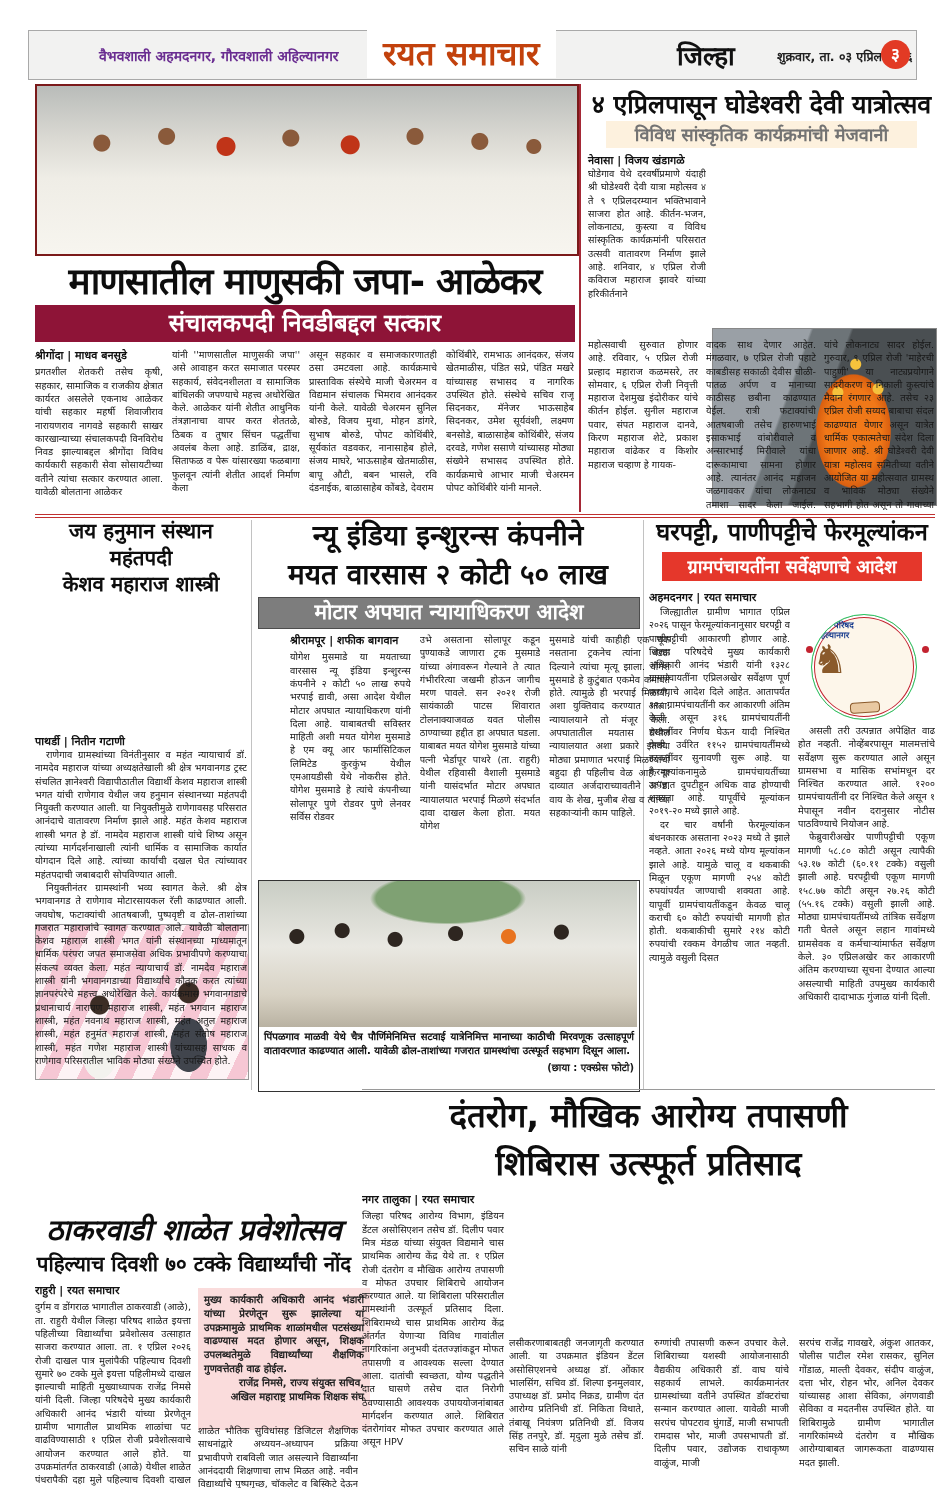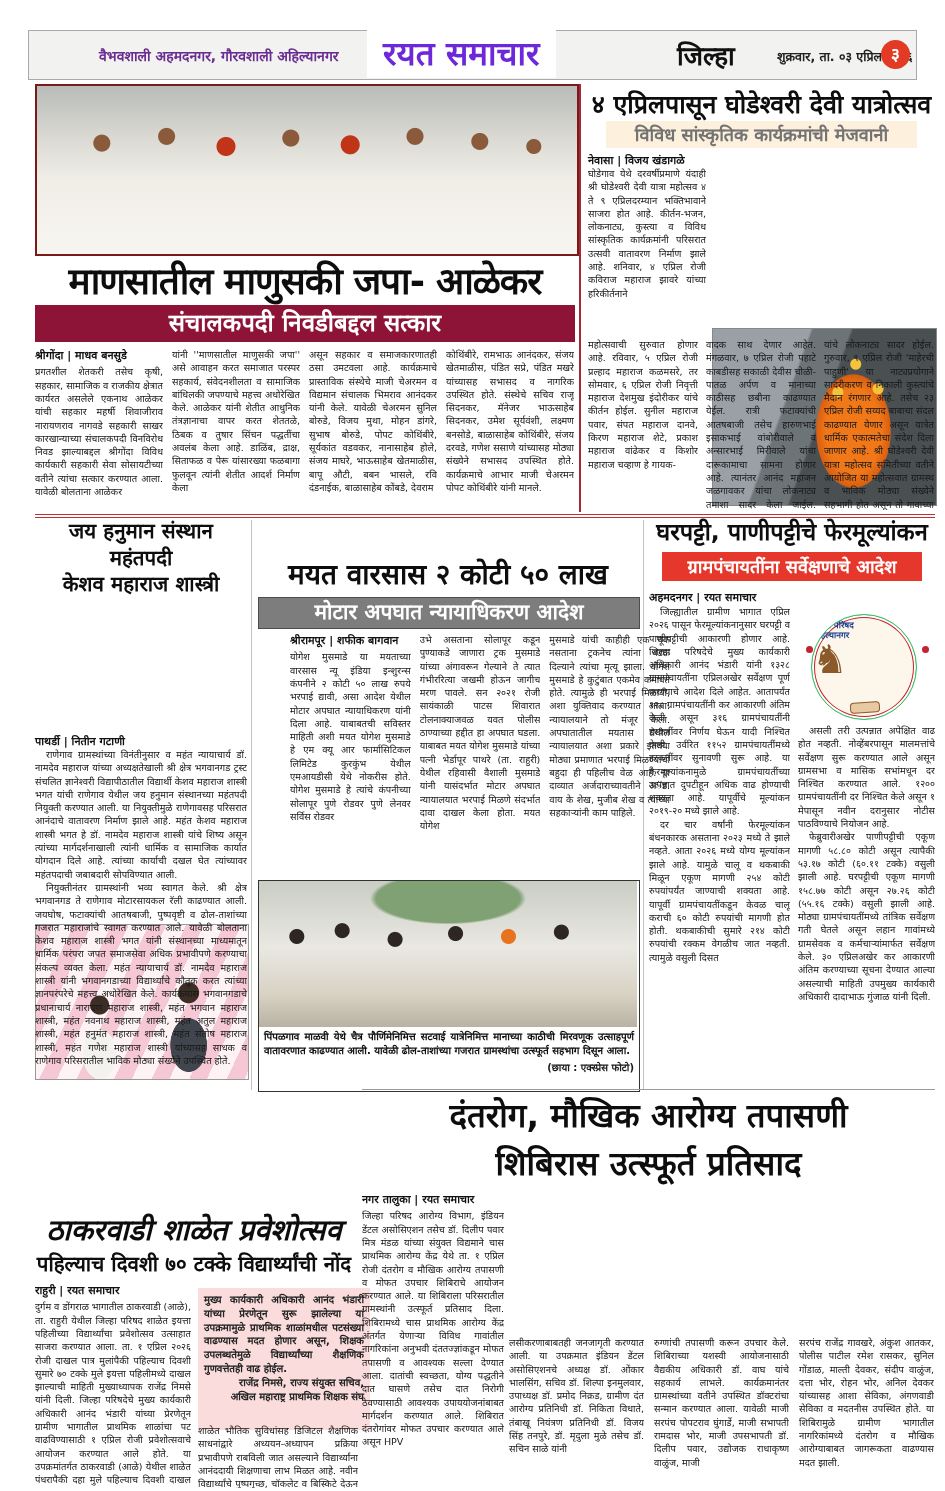--- a/index.html
+++ b/index.html
@@ -2,21 +2,21 @@
 <html><head>
 <meta charset="utf-8">
 <style>
   html,body{margin:0;padding:0;background:#ffffff;}
   #page{position:relative;width:945px;height:1491px;background:#fff;overflow:hidden;
         font-family:"DejaVu Sans","Liberation Sans",sans-serif;color:#1a1a1a;}
   .abs{position:absolute;}
   
   #masthead{left:28px;top:30px;width:887px;height:48px;border:1px solid #a9a9a9;background:#f2f2f1;}
   #tagline{left:70px;top:15px;font-size:14px;font-weight:bold;color:#6a2d91;}
-  #paperName{left:338px;top:-2px;background:#fff;padding:1px 16px 3px;font-size:33px;font-weight:bold;color:#6d28d9;}
+  #paperName{left:338px;top:-2px;background:#fff;padding:1px 16px 3px;font-size:33px;font-weight:bold;color:#c2410c;}
   #sectionName{left:648px;top:6px;font-size:26px;font-weight:bold;color:#111;}
   #issueDate{left:748px;top:17px;font-size:12.5px;font-weight:bold;color:#222;}
   #pageCircle{left:852px;top:9px;width:29px;height:29px;border-radius:50%;background:#e23a24;color:#fff;
               font-size:17px;font-weight:bold;text-align:center;line-height:29px;}
   
   .headline{font-weight:bold;color:#0d0d0d;text-align:center;}
   .bar{color:#fff;font-weight:bold;text-align:center;}
   .byline{font-weight:bold;font-size:11px;color:#111;margin-bottom:2px;}
   .body-txt{font-size:9.5px;line-height:1.4;text-align:justify;color:#191919;overflow:hidden;}
   .cols{display:flex;}
@@ -164,21 +164,21 @@
   <div id="photo3" class="abs photo"></div>
   <div id="byline3" class="abs byline">पाथर्डी | नितीन गटाणी</div>
   <div id="hanuBody" class="abs body-txt">
     <p class="np">राणेगाव ग्रामस्थांच्या विनंतीनुसार व महंत न्यायाचार्य डॉ. नामदेव महाराज यांच्या अध्यक्षतेखाली श्री क्षेत्र भगवानगड ट्रस्ट संचलित ज्ञानेश्वरी विद्यापीठातील विद्यार्थी केशव महाराज शास्त्री भगत यांची राणेगाव येथील जय हनुमान संस्थानच्या महंतपदी नियुक्ती करण्यात आली. या नियुक्तीमुळे राणेगावसह परिसरात आनंदाचे वातावरण निर्माण झाले आहे. महंत केशव महाराज शास्त्री भगत हे डॉ. नामदेव महाराज शास्त्री यांचे शिष्य असून त्यांच्या मार्गदर्शनाखाली त्यांनी धार्मिक व सामाजिक कार्यात योगदान दिले आहे. त्यांच्या कार्याची दखल घेत त्यांच्यावर महंतपदाची जबाबदारी सोपविण्यात आली.</p>
     <p class="np">नियुक्तीनंतर ग्रामस्थांनी भव्य स्वागत केले. श्री क्षेत्र भगवानगड ते राणेगाव मोटारसायकल रॅली काढण्यात आली. जयघोष, फटाक्यांची आतषबाजी, पुष्पवृष्टी व ढोल-ताशांच्या गजरात महाराजांचे स्वागत करण्यात आले. यावेळी बोलताना केशव महाराज शास्त्री भगत यांनी संस्थानच्या माध्यमातून धार्मिक परंपरा जपत समाजसेवा अधिक प्रभावीपणे करण्याचा संकल्प व्यक्त केला. महंत न्यायाचार्य डॉ. नामदेव महाराज शास्त्री यांनी भगवानगडाच्या विद्यार्थ्यांचे कौतुक करत त्यांच्या ज्ञानपरंपरेचे महत्त्व अधोरेखित केले. कार्यक्रमास भगवानगडाचे प्रधानाचार्य नारायण महाराज शास्त्री, महंत भगवान महाराज शास्त्री, महंत नवनाथ महाराज शास्त्री, महंत अतुल महाराज शास्त्री, महंत हनुमंत महाराज शास्त्री, महंत संतोष महाराज शास्त्री, महंत गणेश महाराज शास्त्री यांच्यासह साधक व राणेगाव परिसरातील भाविक मोठ्या संख्येने उपस्थित होते.</p>
   </div>
   <div id="vmid1" class="abs vrule"></div>
   <div id="vmid2" class="abs vrule"></div>
 
   <div id="headline4" class="abs headline">
-    <br>
+    <span>न्यू इंडिया इन्शुरन्स कंपनीने</span><br>
     <span>मयत वारसास २ कोटी ५० लाख द्यावेत</span>
   </div>
   <div id="subhead4" class="abs bar">मोटार अपघात न्यायाधिकरण आदेश</div>
   <div id="article4" class="abs cols">
     <div class="body-txt">
       <div class="byline">श्रीरामपूर | शफीक बागवान</div>
       <span>योगेश मुसमाडे या मयताच्या वारसास न्यू इंडिया इन्शुरन्स कंपनीने २ कोटी ५० लाख रुपये भरपाई द्यावी, असा आदेश येथील मोटार अपघात न्यायाधिकरण यांनी दिला आहे. याबाबतची सविस्तर माहिती अशी मयत योगेश मुसमाडे हे एम क्यू आर फार्मासिटिकल लिमिटेड कुरकुंभ येथील एमआयडीसी येथे नोकरीस होते. योगेश मुसमाडे हे त्यांचे कंपनीच्या सोलापूर पुणे रोडवर पुणे लेनवर सर्विस रोडवर</span>
     </div>
     <div class="body-txt">उभे असताना सोलापूर कडून पुण्याकडे जाणारा ट्रक मुसमाडे यांच्या अंगावरून गेल्याने ते त्यात गंभीररित्या जखमी होऊन जागीच मरण पावले. सन २०२१ रोजी सायंकाळी पाटस शिवारात टोलनाक्याजवळ यवत पोलीस ठाण्याच्या हद्दीत हा अपघात घडला. याबाबत मयत योगेश मुसमाडे यांच्या पत्नी भेर्डापूर पाथरे (ता. राहुरी) येथील रहिवासी वैशाली मुसमाडे यांनी यासंदर्भात मोटार अपघात न्यायालयात भरपाई मिळणे संदर्भात दावा दाखल केला होता. मयत योगेश</div>
     <div class="body-txt">मुसमाडे यांची काहीही एक चूक नसताना ट्रकनेच त्यांना धडक दिल्याने त्यांचा मृत्यू झाला. योगेश मुसमाडे हे कुटुंबात एकमेव कमावते होते. त्यामुळे ही भरपाई मिळावी, अशा युक्तिवाद करण्यात आला. न्यायालयाने तो मंजूर केला. अपघातातील मयतास येथील न्यायालयात अशा प्रकारे इतक्या मोठ्या प्रमाणात भरपाई मिळण्याची बहुदा ही पहिलीच वेळ आहे. या दाव्यात अर्जदाराच्यावतीने अॅड. वाय के शेख, मुजीब शेख व त्यांच्या सहकाऱ्यांनी काम पाहिले.</div>

